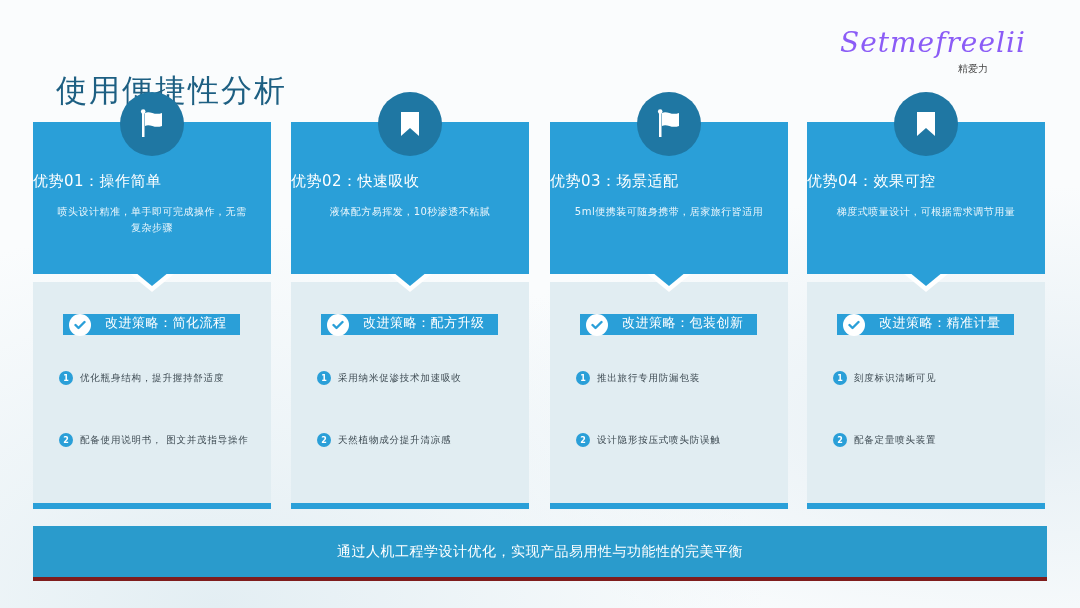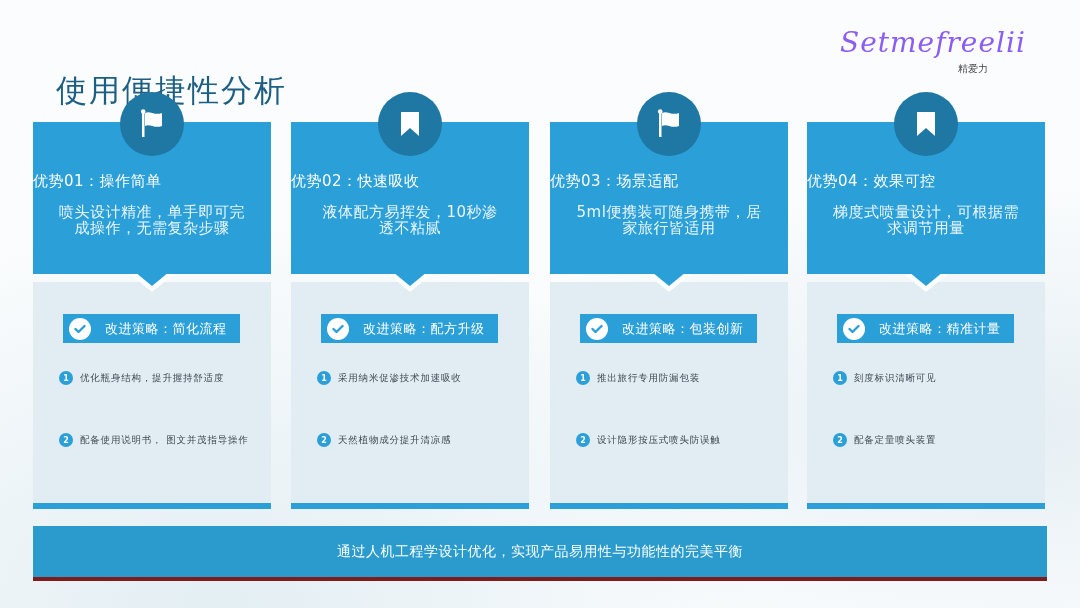--- a/index.html
+++ b/index.html
@@ -55,25 +55,25 @@
     width: 64px; height: 64px; border-radius: 50%;
     background: #1f77a3;
     display: flex; align-items: center; justify-content: center;
   }
   .card-title {
     position: absolute; left: 0; top: 50px; width: 100%; 
     color: #ffffff; font-size: 15px; letter-spacing: 0.5px;
   }
   .card-desc {
     position: absolute; left: 24px; top: 82px; width: 190px; text-align: center;
-    color: #eaf6fc; font-size: 15px; line-height: 16px; letter-spacing: 0.5px;
+    color: #eaf6fc; font-size: 10px; line-height: 16px; letter-spacing: 0.5px;
   }
   .strategy {
-    position: absolute; left: 30px; top: 192px; width: 177px; height: 29px;
-    background: #2a9fd8; display: flex; align-items: center;
+    position: absolute; left: 30px; top: 192px; width: 177px; height: 21px;
+    background: #2a9fd8; display: flex; align-items: flex-start;
   }
   .check-icon {
     width: 22px; height: 22px; border-radius: 50%; background: #ffffff;
     margin-left: 6px; display: flex; align-items: center; justify-content: center;
   }
   .strategy-label {
     margin-left: 14px; color: #ffffff; font-size: 13px; letter-spacing: 0.5px;
   }
   .point {
     position: absolute; left: 26px; width: 190px; display: flex; align-items: flex-start;

